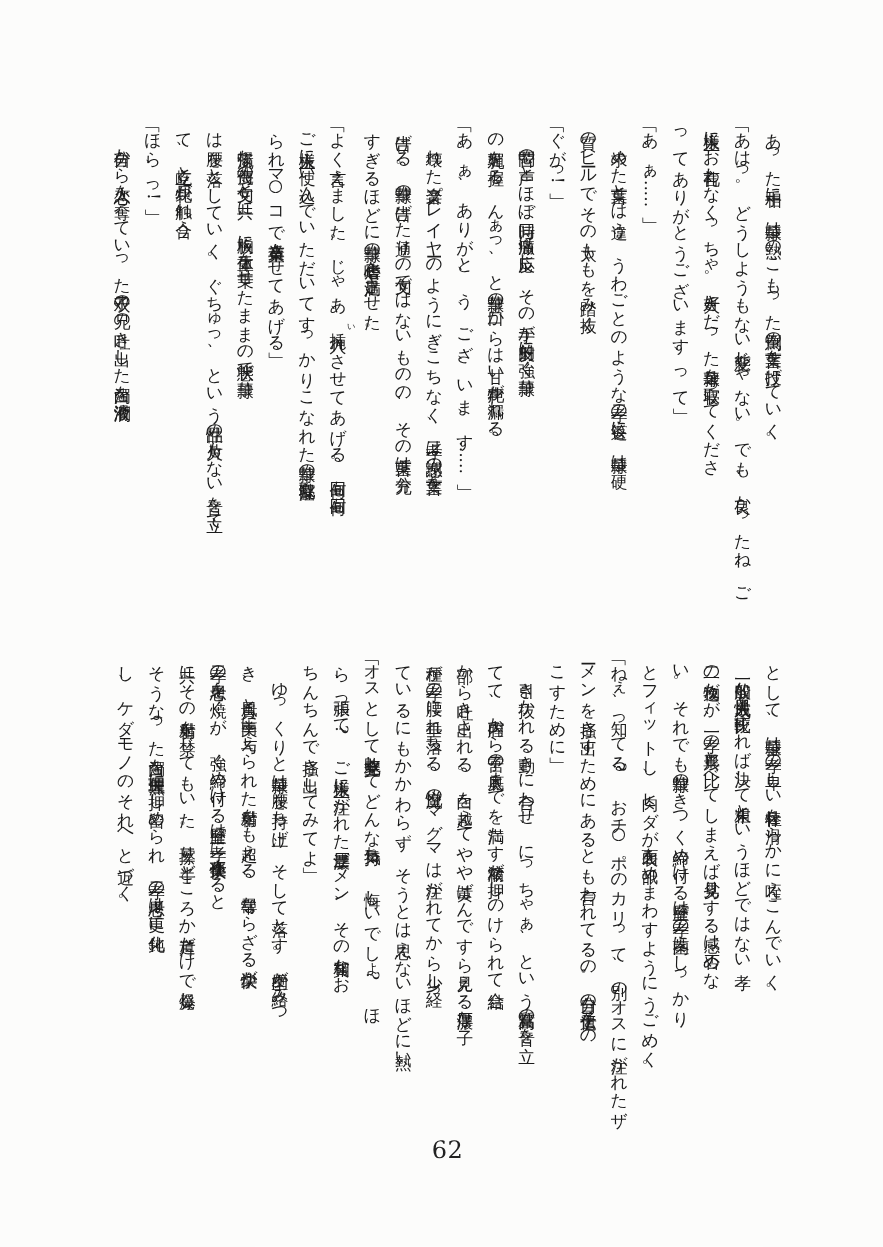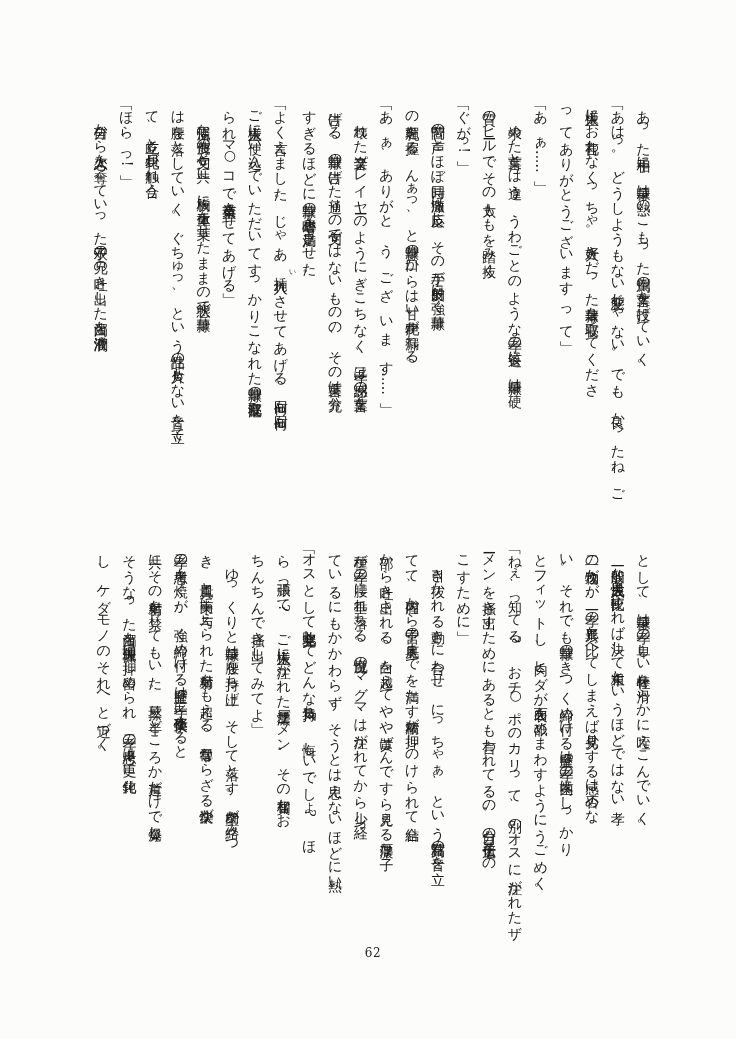--- a/index.html
+++ b/index.html
@@ -41,21 +41,21 @@
     letter-spacing: 0;
     color: #1b1b1b;
   }
   .page-number {
     position: absolute;
     top: 946px;
     left: 0;
     width: 736px;
     text-align: center;
     text-indent: 10px;
-    font-size: 12px;
+    font-size: 20px;
     letter-spacing: 0.5px;
     color: #222222;
   }
 </style>
 </head>
 <body>
 
 <div class="page">
 
   <div class="band band-top">

